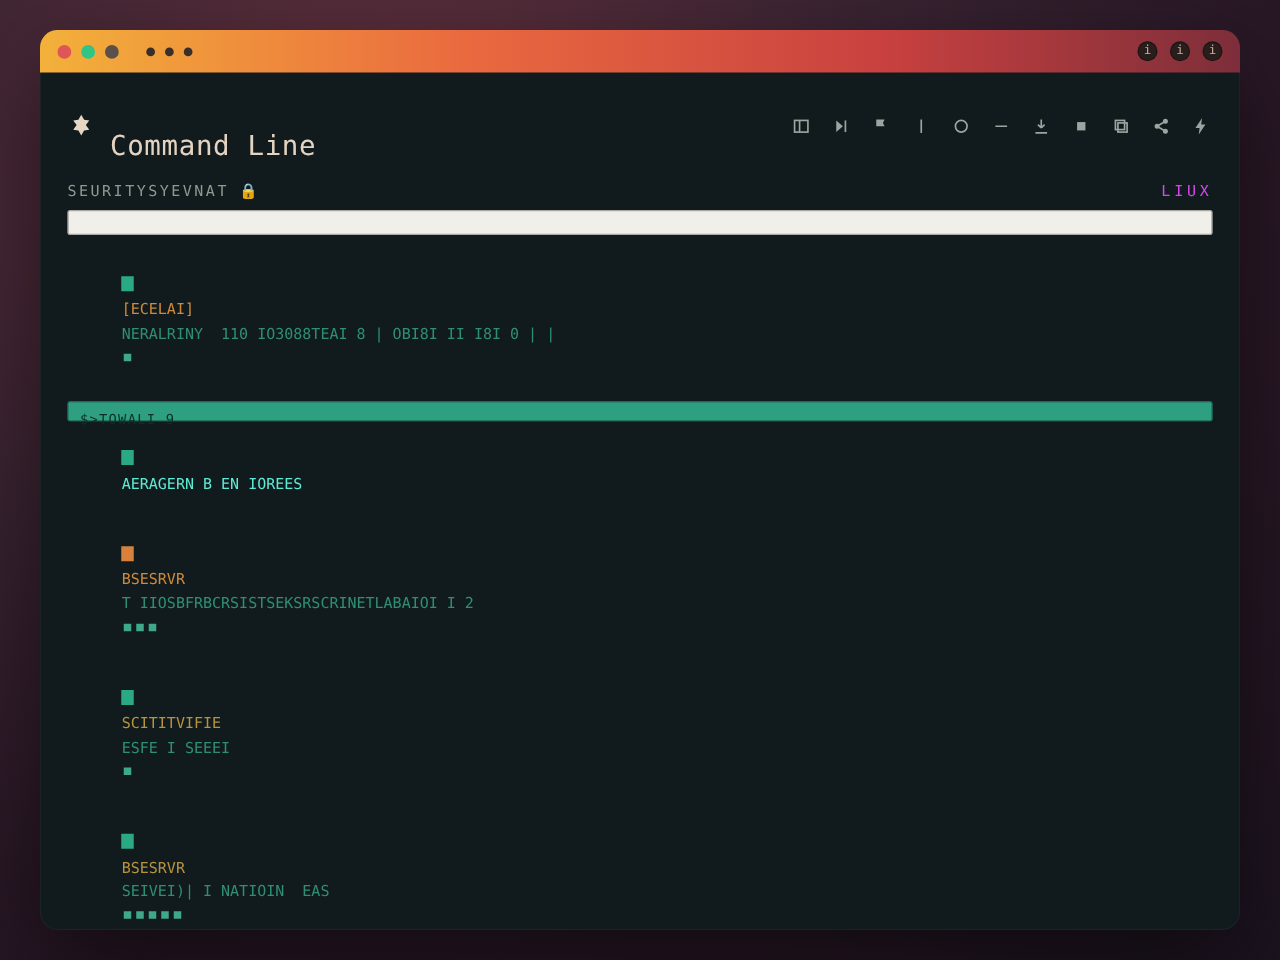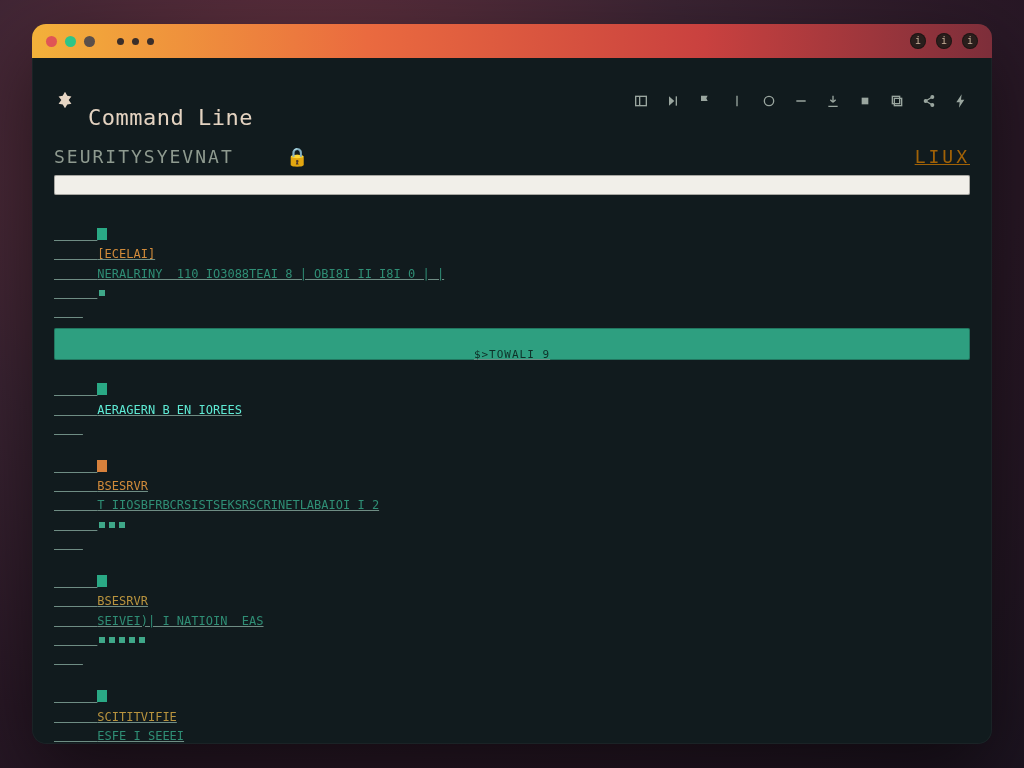--- a/index.html
+++ b/index.html
@@ -46,47 +46,46 @@
     width:22px;height:22px;margin-right:12px;
     display:inline-flex;align-items:center;justify-content:center;
     color:#e7d6c4;
   }
   .app-title { font-size:22px; letter-spacing:0.5px; color:#e4d3c1;margin-top:33px; }
   .toolbar { margin-left:auto; display:flex; gap:14px; align-items:center; }
   .tool { width:18px;height:18px; color:#9aa69f; display:inline-flex;align-items:center;justify-content:center; cursor:pointer;}
   .tool svg { width:16px;height:16px; }
   .subhead {
     display:flex; align-items:flex-end; padding:6px 22px 8px;
-    color:#8e9a8f; font-size:18px; letter-spacing:2px;gap:45px;
+    color:#8e9a8f; font-size:12px; letter-spacing:2px;
   }
   .subhead .lock { margin-left:8px; color:#caa24a; }
-  .subhead .platform { margin-left:auto; color:#a16207; letter-spacing:3px;text-decoration:underline;}
+  .subhead .platform { margin-left:auto; color:#d946ef; letter-spacing:3px;}
   .searchbar {
     margin:0 22px 8px; height:20px;
     background:#f1efe9; border-radius:2px;
     box-shadow:0 0 0 1px rgba(0,0,0,0.3) inset;
   }
   .terminal {
     flex:1; overflow:hidden; padding:4px 22px 18px;
-    font-size:12px; line-height:1.6; color:#6f8d84;text-decoration:underline;
+    font-size:12px; line-height:1.6; color:#6f8d84;
   }
   .line { white-space:pre; }
   .tag   { color:#d08a3a; }
   .tag2  { color:#b8933e; }
   .teal-d{ color:#2f8e75; }
   .dim   { color:#5eead4; }
   .blk   { display:inline-block; background:#2aa985; width:10px;height:12px;vertical-align:-1px;}
   .blk-o { display:inline-block; background:#d7813c; width:10px;height:12px;vertical-align:-1px;}
   .bar {
-    display:block; height:28px; background:#2e9f80;
+    display:block; height:16px; background:#2e9f80;
     border-radius:2px; margin:6px 0 2px;
     box-shadow:0 0 0 1px rgba(0,0,0,0.25) inset;
-    color:#0e3028; font-size:11px; line-height:22px; padding:16px 10px;
+    color:#0e3028; font-size:11px; line-height:22px; padding:4px 10px;
     letter-spacing:1px;
-    text-align:center;
   }
   .dotsq{ display:inline-block;width:6px;height:6px;background:#3fa889;margin:0 2px;vertical-align:1px;}
 </style>
 </head>
 <body>
 
 <div class="window">
 
   <div class="titlebar">
     <div class="traffic">
@@ -203,25 +202,25 @@
     </div>
     <div class="line">
       <span class="blk-o"></span>
       <span class="tag">BSESRVR</span>
       <span class="teal-d">T IIOSBFRBCRSISTSEKSRSCRINETLABAIOI I 2</span>
       <span class="dotsq"></span><span class="dotsq"></span><span class="dotsq"></span>
     </div>
 
     <div class="line">
       <span class="blk"></span>
+      <span class="tag2">SCITITVIFIE</span>
+      <span class="teal-d">ESFE I SEEEI</span>
+      <span class="dotsq"></span>
+    </div>
+    <div class="line">
+      <span class="blk"></span>
       <span class="tag2">BSESRVR</span>
       <span class="teal-d">SEIVEI)| I NATIOIN  EAS</span>
       <span class="dotsq"></span><span class="dotsq"></span><span class="dotsq"></span><span class="dotsq"></span><span class="dotsq"></span>
     </div>
-    <div class="line">
-      <span class="blk"></span>
-      <span class="tag2">SCITITVIFIE</span>
-      <span class="teal-d">ESFE I SEEEI</span>
-      <span class="dotsq"></span>
-    </div>
 
   </div>
 </div>
 
 </body></html>

